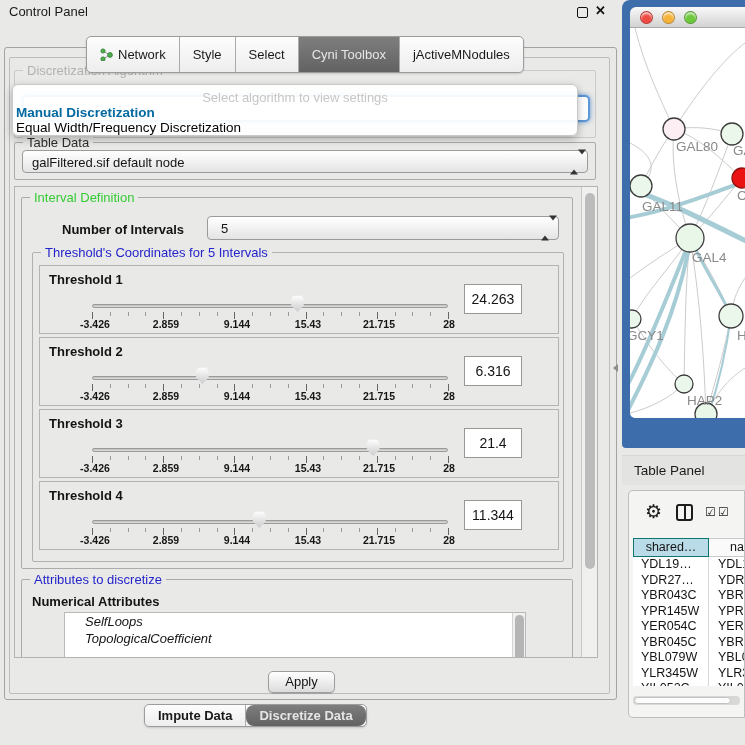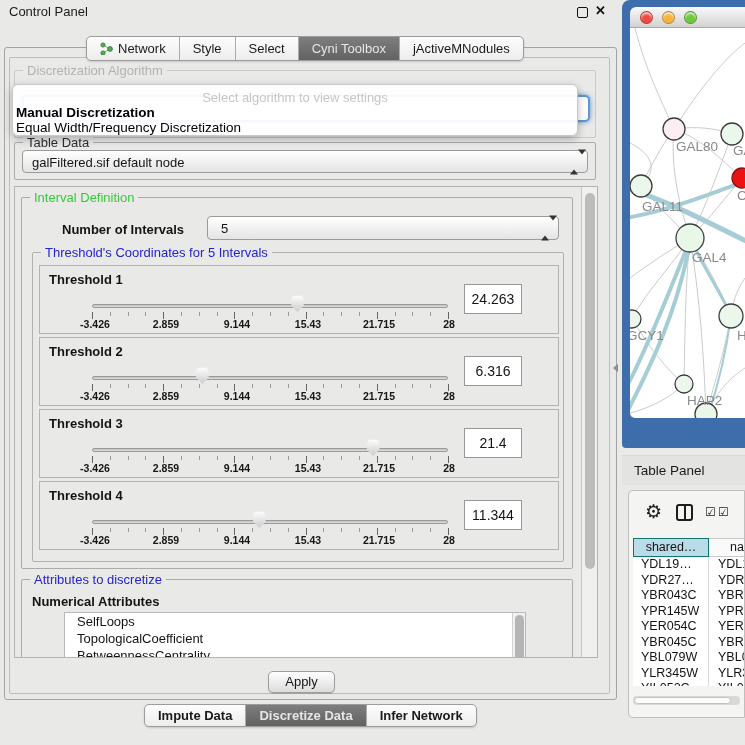--- a/index.html
+++ b/index.html
@@ -5,38 +5,38 @@
   * { margin:0; padding:0; box-sizing:border-box; }
   html,body { width:745px; height:745px; }
   body { position:relative; background:#e9e9e7; font-family:"Liberation Sans",sans-serif; overflow:hidden; color:#141414; }
 
   
   .cp-titlebar { position:absolute; left:0; top:0; width:620px; height:24px;text-align:right; }
   .cp-title { position:absolute; left:9px; top:4px; font-size:13px; color:#1a1a1a; }
   .float-icon { position:absolute; left:577px; top:7px; width:11px; height:11px; border:1.5px solid #111; border-radius:2px; background:transparent; }
   .close-icon { position:absolute; left:595px; top:3px; font-size:13px; font-weight:bold; color:#111; }
 
-  .top-tabbar { position:absolute; left:86px; top:36px; height:25px; display:flex; border:1px solid #9c9c9c; border-radius:5px; overflow:hidden; background:linear-gradient(#fdfdfd,#ededed); box-shadow:0 1px 2px rgba(0,0,0,.15); z-index:5;justify-content:center; }
+  .top-tabbar { position:absolute; left:86px; top:36px; height:37px; display:flex; border:1px solid #9c9c9c; border-radius:5px; overflow:hidden; background:linear-gradient(#fdfdfd,#ededed); box-shadow:0 1px 2px rgba(0,0,0,.15); z-index:5;justify-content:center; }
   .tab { height:100%; line-height:21px; padding:0 13px; font-size:13px; color:#1a1a1a; border-right:1px solid #ababab; display:flex; align-items:center; gap:5px; white-space:nowrap; }
   .tab:last-child { border-right:none;border-radius:8px; }
   .tab.active { background:linear-gradient(#7e7e7e,#626262); color:#e6e6e6; }
 
   .outer-panel { position:absolute; left:4px; top:47px; width:613px; height:653px; border:1px solid #a3a3a3; border-radius:3px; background:#e9e9e7; }
   .inner-panel { position:absolute; left:9px; top:57px; width:601px; height:637px; border:1px solid #bdbdbd; border-radius:2px; }
 
   .groupbox { position:absolute; border:1px solid #ababab; border-radius:2px; }
   .gb-title { position:absolute; top:-8px; left:8px; background:#e9e9e7; padding:0 4px; font-size:13px; line-height:15px; white-space:nowrap; }
 
   .gb-algo { left:14px; top:70px; width:582px; height:68px; border-color:#cacaca; }
   .gb-algo .gb-title { color:#b2b2b2; }
   .algo-combo { position:absolute; left:22px; top:95px; width:568px; height:27px; border:2px solid #5d97d6; border-radius:5px; background:#fff; box-shadow:0 0 5px rgba(80,140,210,.9); }
 
   .popup { position:absolute; left:12px; top:84px; width:566px; height:52px; background:rgba(255,255,255,.94); border:1px solid #c9c9c9; border-radius:6px; box-shadow:0 3px 9px rgba(0,0,0,.28); z-index:10; }
   .popup-hint { position:absolute; top:5px; left:0; width:100%; text-align:center; color:#c6c6c6; font-size:13px; }
-  .popup-opt0 { position:absolute; top:20px; left:3px; font-size:13.5px; font-weight:bold; color:#000000; }
+  .popup-opt0 { position:absolute; top:20px; left:3px; font-size:13.5px; font-weight:bold; color:#0369a1; }
   .popup-opt1 { position:absolute; top:35px; left:3px; font-size:13.5px; color:#000; }
 
   .gb-tabledata { left:14px; top:142px; width:582px; height:38px; }
   .gb-tabledata .gb-title { color:#2e2e2e; }
 
   .combo { position:absolute; border:1px solid #9b9b9b; border-radius:4px; background:linear-gradient(#ffffff,#e4e4e4); font-size:13px; }
   .combo .combo-text { position:absolute; left:9px; top:50%; transform:translateY(-50%); white-space:nowrap; }
   .spinner { position:absolute; right:9px; top:50%; transform:translateY(-50%); width:8px; }
   .spn-up { width:0; height:0; border-left:4px solid transparent; border-right:4px solid transparent; border-bottom:5px solid #333; margin-bottom:2px; }
   .spn-dn { width:0; height:0; border-left:4px solid transparent; border-right:4px solid transparent; border-top:5px solid #333; }
@@ -68,21 +68,21 @@
   .tick-label { position:absolute; transform:translateX(-50%); font-size:10.5px; font-weight:bold; color:#161616; }
   .slider-handle { position:absolute; top:29px; width:15px; height:17px;
      clip-path:polygon(50% 100%,8% 62%,8% 20%,24% 5%,76% 5%,92% 20%,92% 62%);
      background:linear-gradient(#ffffff,#cccccc); filter:drop-shadow(0 0 1px #777); }
   .thr-value { position:absolute; left:424px; top:18px; width:58px; height:30px; background:#fff; border:1px solid #979797; font-size:14px; text-align:center; line-height:28px; }
 
   .gb-attrs { left:6px; top:392px; width:552px; height:112px; }
   .gb-attrs > .gb-title { color:#2424cc; }
   .attr-list-title { position:absolute; left:10px; top:14px; font-size:13px; font-weight:bold; }
   .attr-list { position:absolute; left:42px; top:32px; width:462px; height:76px; background:#fff; border:1px solid #b9b9b9; overflow:hidden; }
-  .attr-item { font-size:13px; padding:1px 0 1px 12px; line-height:15px; white-space:nowrap; }
+  .attr-item { font-size:13px; padding:1px 0 1px 20px; line-height:15px; white-space:nowrap;font-style:italic; }
   .attr-vscroll { position:absolute; right:0; top:0; width:13px; height:100%; background:#f1f1f1; border-left:1px solid #d2d2d2; }
   .attr-vthumb { position:absolute; left:2px; top:2px; width:9px; height:46px; border-radius:5px; background:#b5b5b5; }
 
   .apply-btn { position:absolute; left:268px; top:671px; width:67px; height:22px; border:1px solid #9d9d9d; border-radius:5px; background:linear-gradient(#ffffff,#dcdcdc); font-size:13px; text-align:center; line-height:20px; box-shadow:0 1px 1px rgba(0,0,0,.15); }
 
   .bottom-tabbar { position:absolute; left:144px; top:704px; height:23px; display:flex; border:1px solid #9c9c9c; border-radius:5px; overflow:hidden; background:linear-gradient(#fdfdfd,#ededed); box-shadow:0 1px 2px rgba(0,0,0,.15); }
   .bottom-tabbar .tab { font-weight:bold; }
 
   .splitter-grip { position:absolute; left:613px; top:364px; width:0; height:0; border-top:4px solid transparent; border-bottom:4px solid transparent; border-right:5px solid #8d8d8d; }
 
@@ -259,43 +259,39 @@
       </div>
     </div>
   </div>
 
   <div class="groupbox gb-attrs">
     <span class="gb-title">Attributes to discretize</span>
     <span class="attr-list-title">Numerical Attributes</span>
     <div class="attr-list">
       <div class="attr-item">SelfLoops</div>
       <div class="attr-item">TopologicalCoefficient</div>
-      <div class="attr-item">BetweennessCentrality</div>
       <div class="attr-vscroll">
           <div class="attr-vthumb"></div>
         </div>
     </div>
   </div>
 
   <div class="v-scrollzone">
       <div class="v-thumb"></div>
     </div>
 </div>
 
 <div class="apply-btn">Apply</div>
 
 <div class="bottom-tabbar">
   <div class="tab">
       <span>Impute Data</span>
     </div>
   <div class="tab active">
       <span>Discretize Data</span>
-    </div>
-  <div class="tab">
-      <span>Infer Network</span>
     </div>
 </div>
 
 <div class="splitter-grip"></div>
 
 <div class="net-window">
   <div class="net-titlebar">
     <div class="light red"></div>
     <div class="light yellow"></div>
     <div class="light green"></div>

